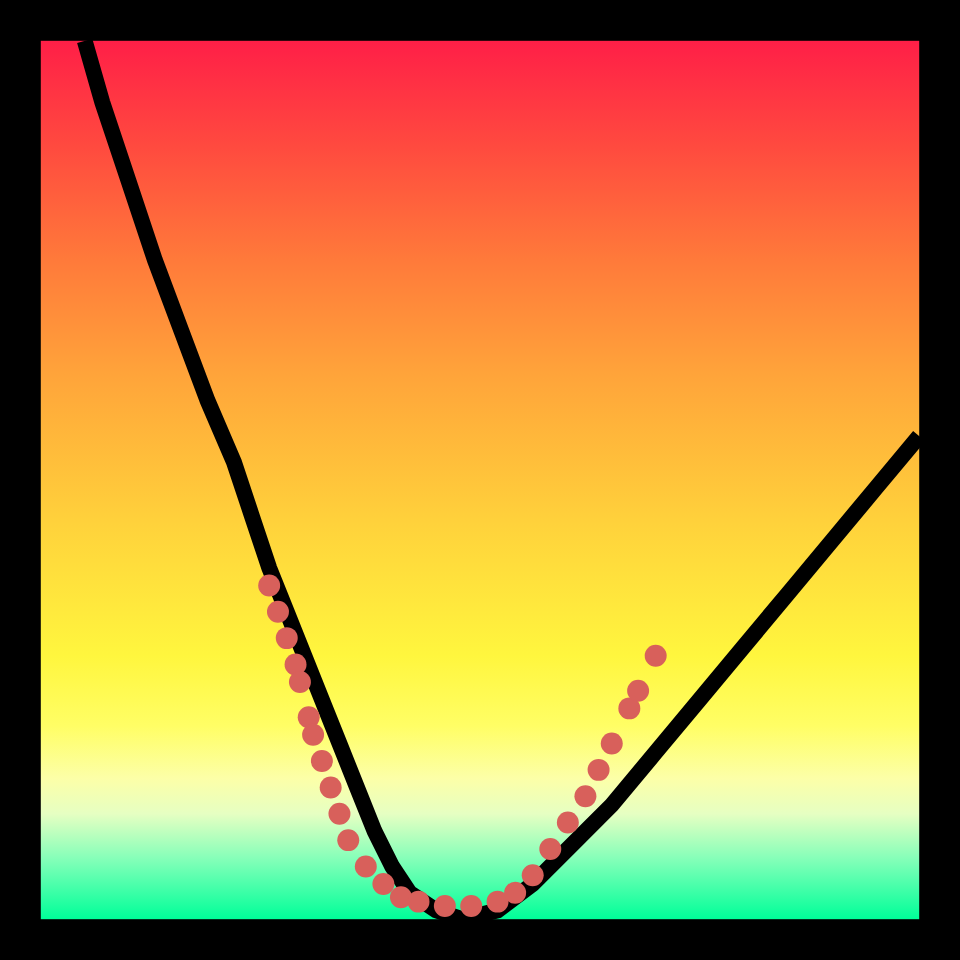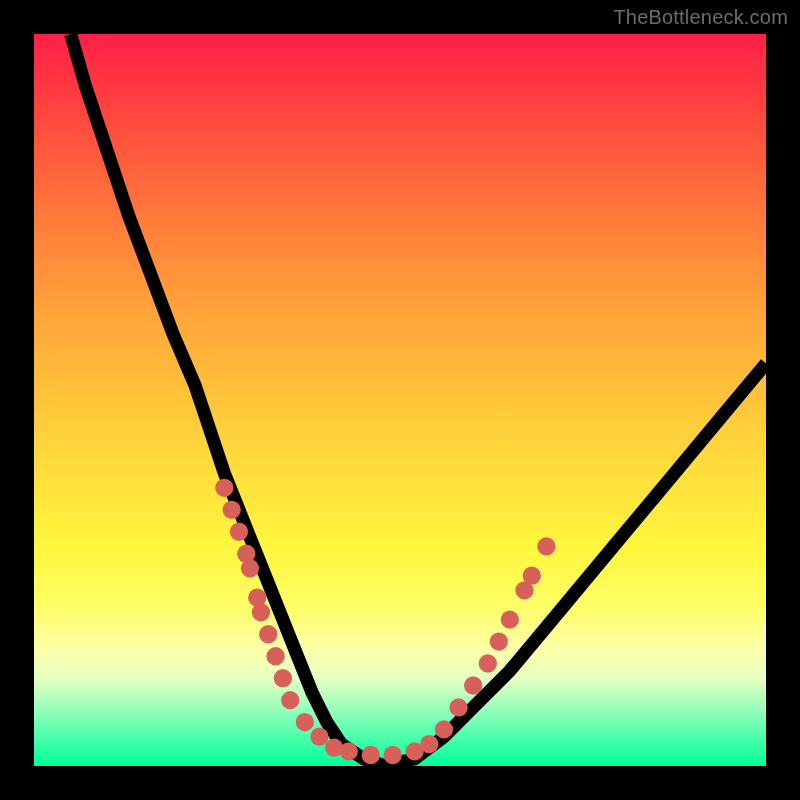--- a/index.html
+++ b/index.html
@@ -53,21 +53,20 @@
     top: 0;
     width: 732px;
     height: 732px;
     overflow: visible;
   }
 </style>
 </head>
 <body>
 
 <div class="frame">
-  <div class="watermark">TheBottleneck.com</div>
   <div class="plot-area">
     <svg class="curve" viewBox="0 0 100 100" preserveAspectRatio="none">
       <path id="curve-path" fill="none" stroke="#000000" stroke-width="1.8" d="M5.00 0.00 L7.00 7.00 L10.00 16.00 L13.00 25.00 L16.00 33.00 L19.00 41.00 L22.00 48.00 L24.00 54.00 L26.00 60.00 L28.00 65.00 L30.00 70.00 L32.00 75.00 L34.00 80.00 L36.00 85.00 L38.00 90.00 L40.00 94.00 L42.00 97.00 L45.00 99.00 L48.00 100.00 L52.00 99.00 L56.00 96.00 L60.00 92.00 L65.00 87.00 L70.00 81.00 L75.00 75.00 L80.00 69.00 L85.00 63.00 L90.00 57.00 L95.00 51.00 L100.00 45.00"></path>
       <g id="dots-group">
           <circle cx="26.00" cy="62.00" r="1.25" fill="#d8605b"></circle>
           <circle cx="27.00" cy="65.00" r="1.25" fill="#d8605b"></circle>
           <circle cx="28.00" cy="68.00" r="1.25" fill="#d8605b"></circle>
           <circle cx="29.00" cy="71.00" r="1.25" fill="#d8605b"></circle>
           <circle cx="29.50" cy="73.00" r="1.25" fill="#d8605b"></circle>
           <circle cx="30.50" cy="77.00" r="1.25" fill="#d8605b"></circle>

